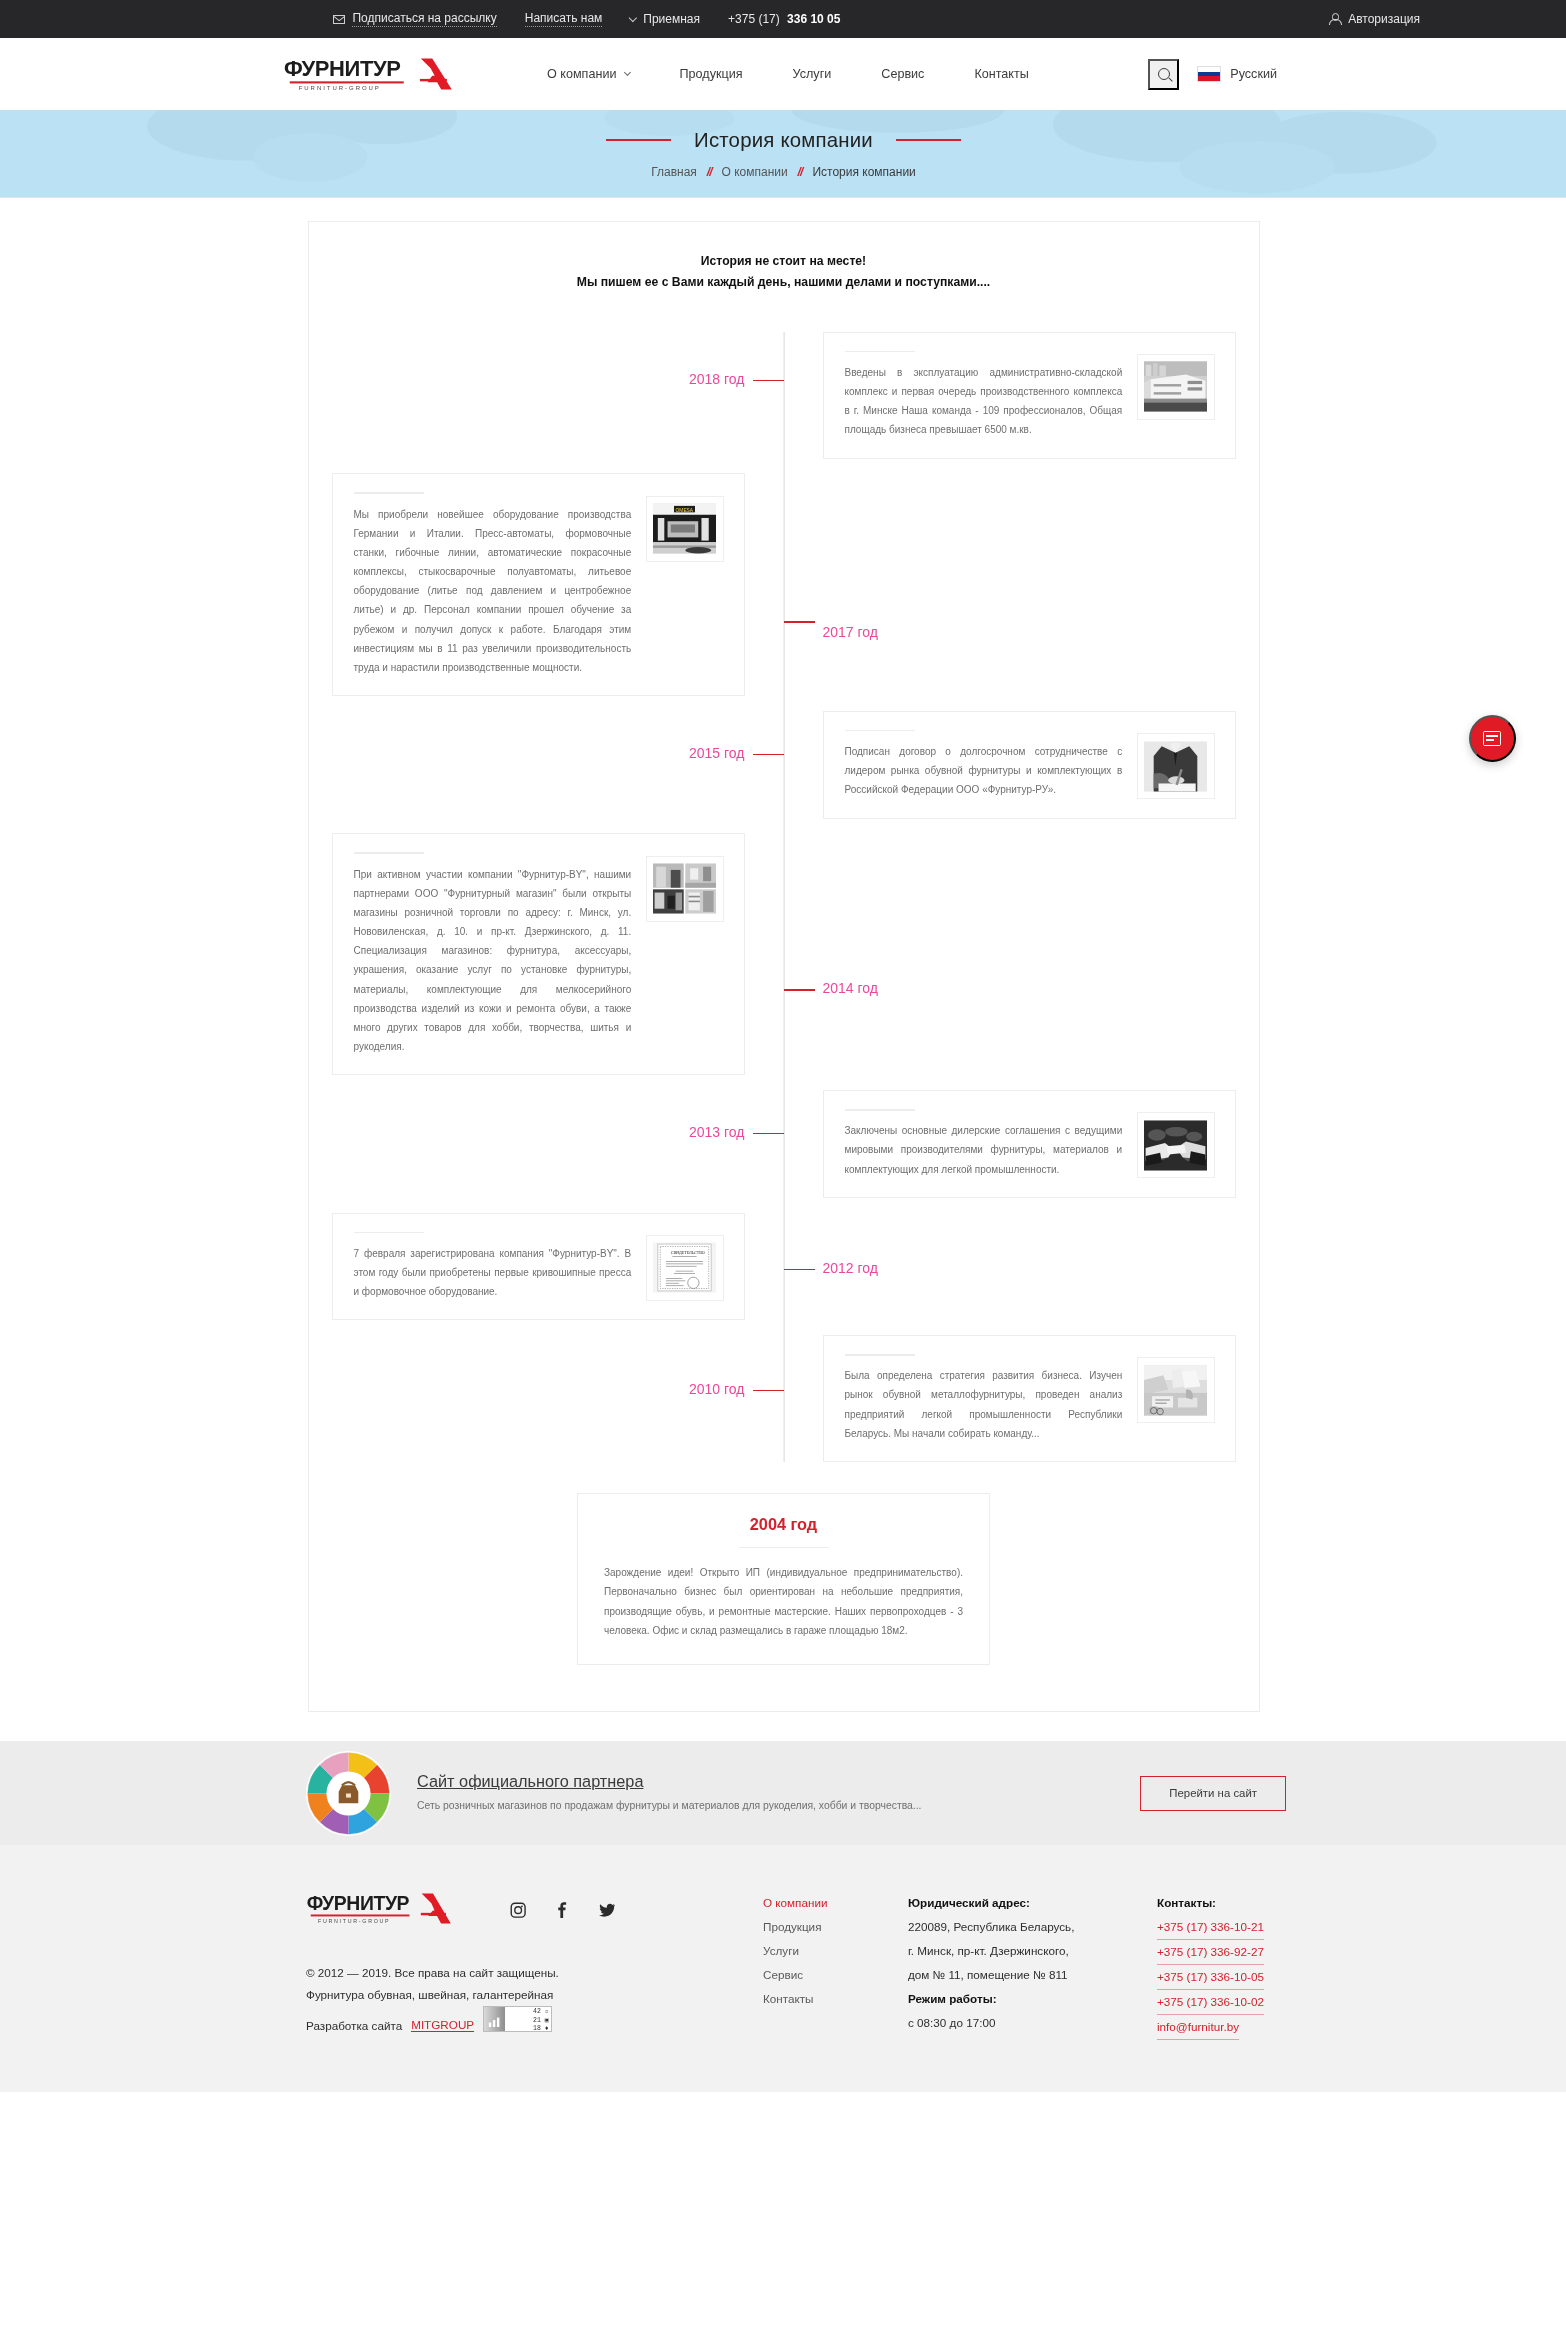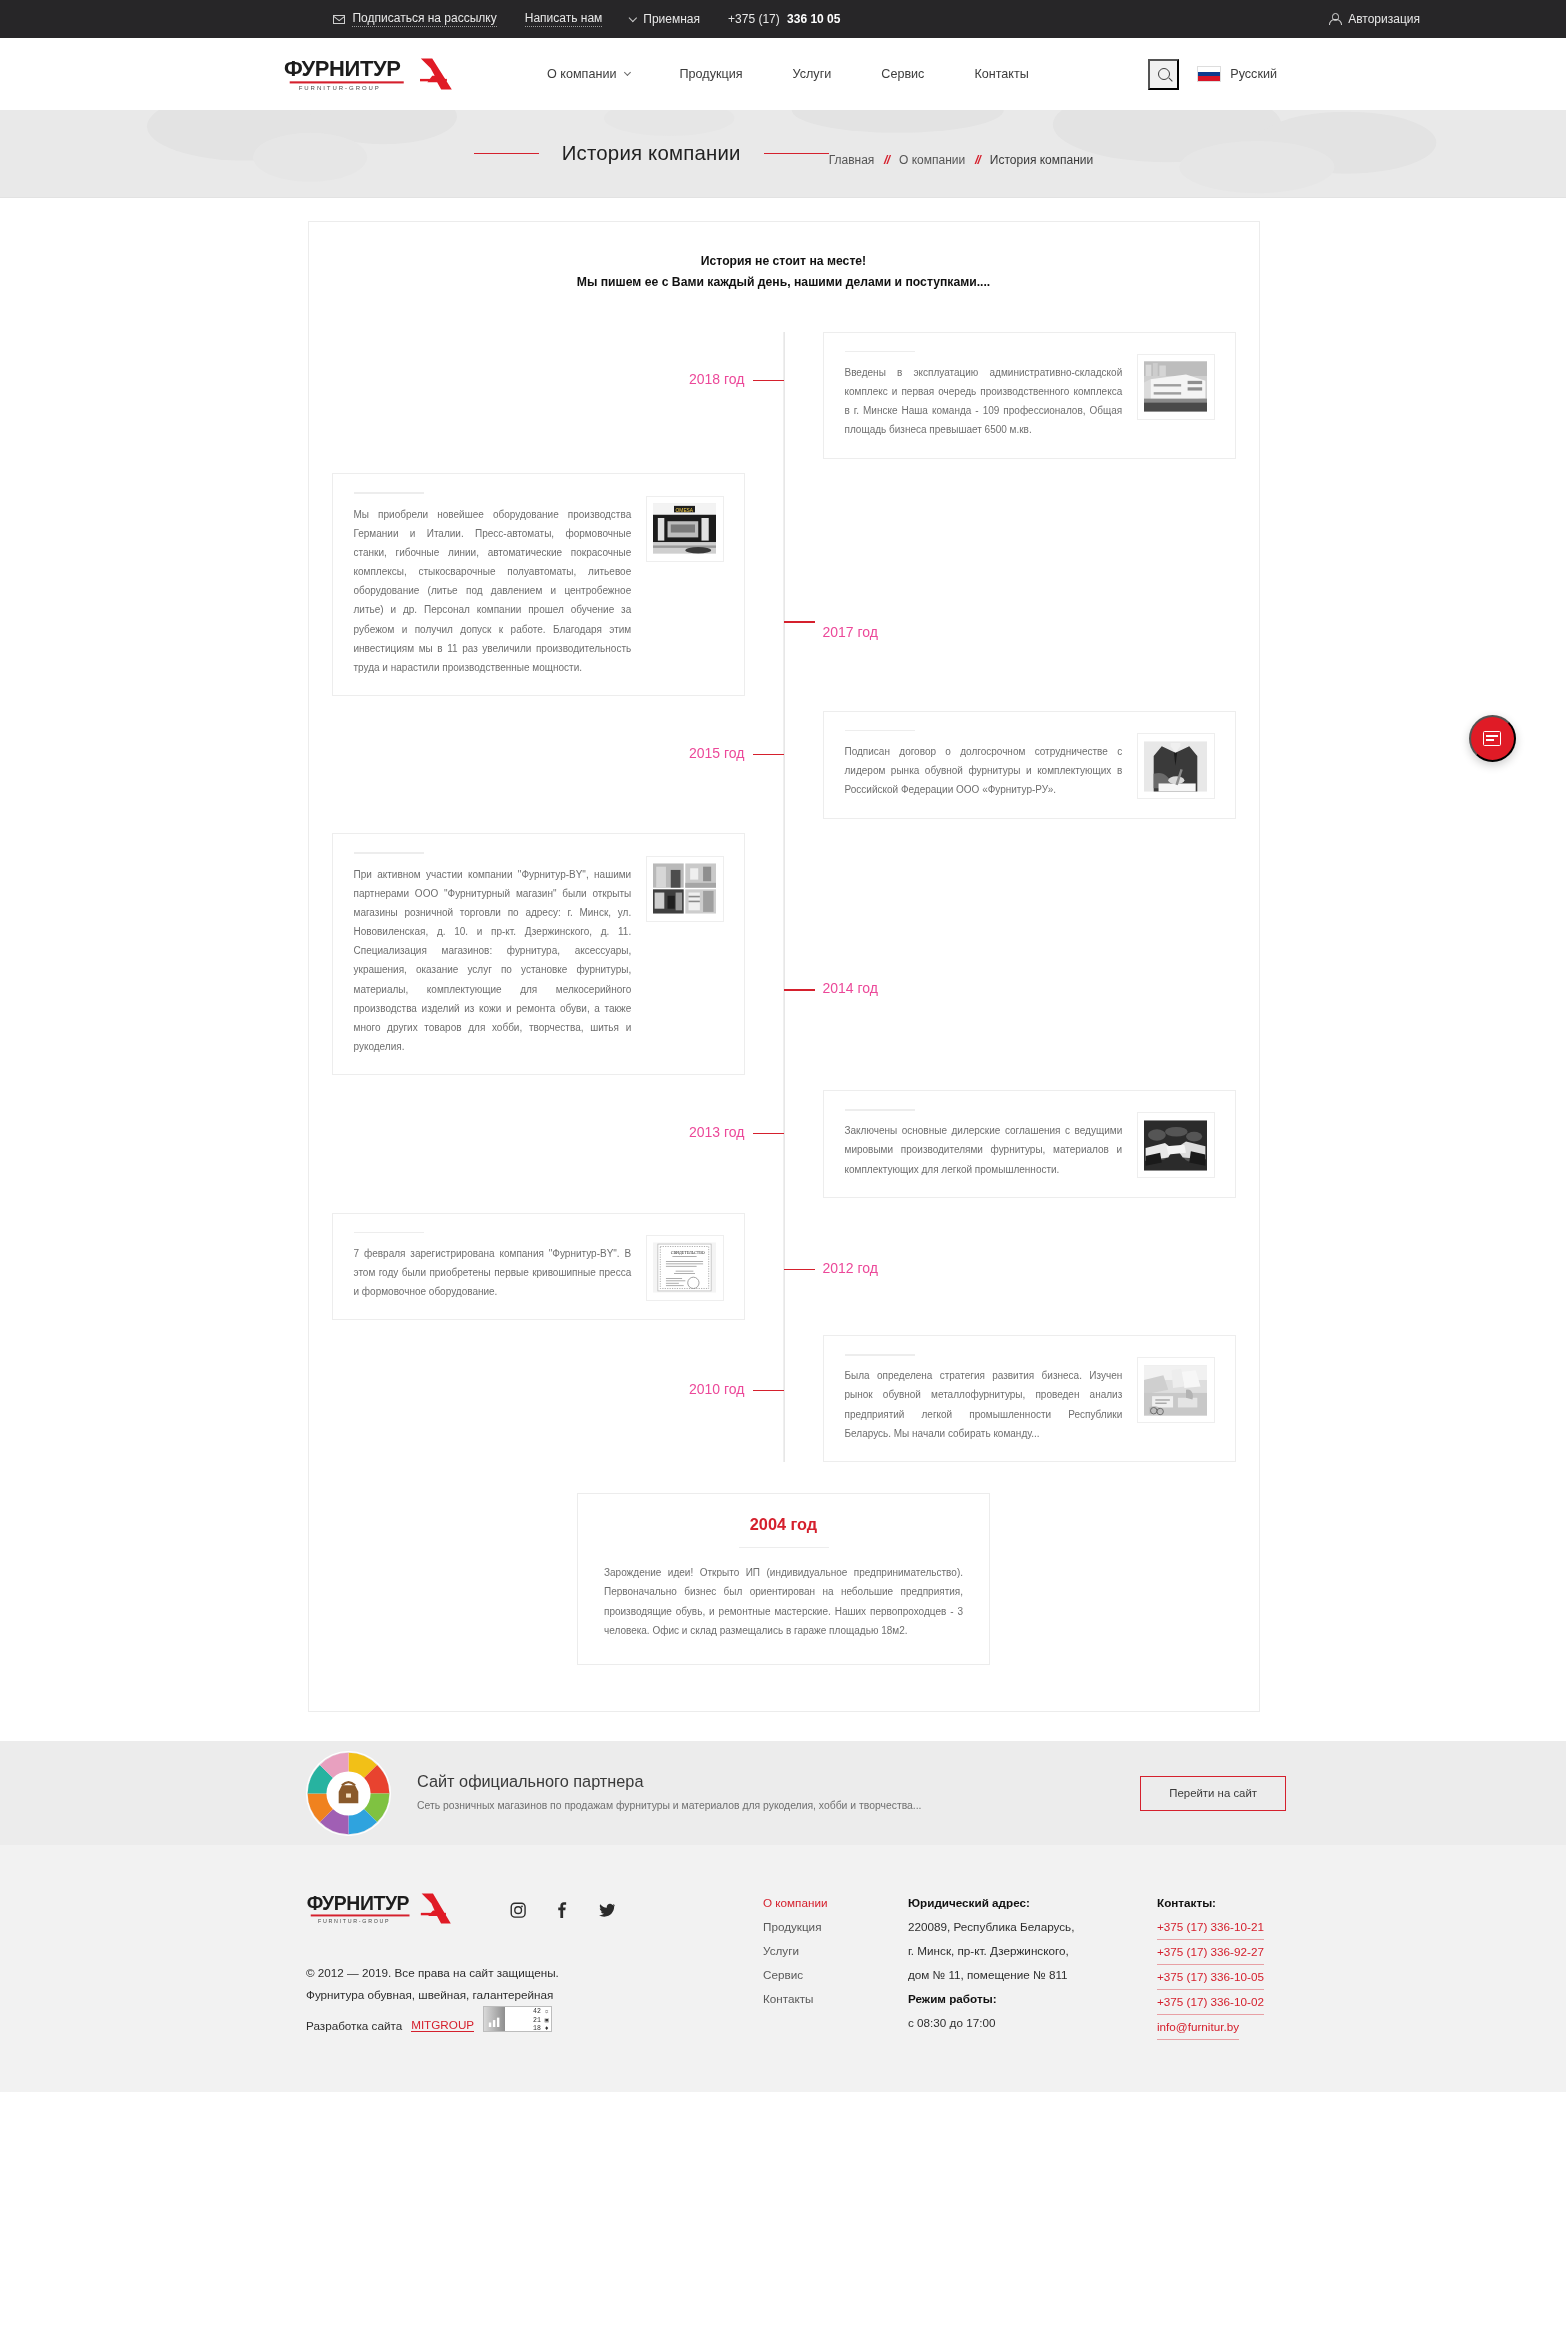--- a/index.html
+++ b/index.html
@@ -53,22 +53,22 @@
   .magnifier{width:12.2px;height:12.2px;border:1.3px solid #3d3d3d;border-radius:50%;position:relative;}
   .magnifier:after{content:"";position:absolute;width:4.9px;height:1.3px;background:#3d3d3d;bottom:-0.8px;right:-4.1px;transform:rotate(45deg);}
   .lang{display:flex;align-items:center;gap:9px;font-size:12.6px;color:#3c3c3c;}
   .flag{width:24px;height:16.3px;border:0.8px solid #ddd;overflow:hidden;display:flex;flex-direction:column;}
   .flag i{display:block;height:33.33%}
   .flag .w{background:#fff}.flag .b{background:#0b3b8f}.flag .r{background:#d81427}
 
   
   .hero{
     height:88px;position:relative;overflow:hidden;
-    background:#e5e5e5;
-    display:flex;flex-direction:row;align-items:center;justify-content:center;
+    background:#7dd3fc;
+    display:flex;flex-direction:column;align-items:center;justify-content:center;
     border-bottom:0.8px solid #e2e2e2;
   }
   .hero-bg{position:absolute;inset:0;opacity:.55;}
   .hero-title-row{display:flex;align-items:center;gap:23px;position:relative;z-index:2;}
   .hero-rule{width:65px;height:1.2px;background:#d5202d;}
   .hero-title{font-size:20.4px;color:#222;font-weight:400;letter-spacing:0.2px;}
   .crumbs{position:relative;z-index:2;margin-top:13px;font-size:12px;color:#555;display:flex;align-items:center;gap:9.8px;}
   .crumbs .sep{color:#d5202d;font-style:italic;font-weight:bold;letter-spacing:-0.8px}
   .crumbs .c-link{color:#555}
   .crumbs .c-cur{color:#3a3a3a}
@@ -128,21 +128,21 @@
   .fab-g:before{top:2.9px;width:11.4px}
   .fab-g:after{top:7px;width:7.3px}
 
   
   .partner{
     margin-top:29px;background:#ececec;height:104px;display:flex;align-items:center;
   }
   .partner-inner{width:1567px;display:flex;align-items:center;padding:0 281px 0 306px;}
   .pbadge{width:85px;height:85px;border-radius:50%;flex:none;position:relative;overflow:hidden;background:#fff;}
   .ptext{margin-left:26px}
-  .ptitle{font-size:16.3px;color:#3a3a3a;margin-bottom:7.3px;}
+  .ptitle{font-size:16.3px;color:#3a3a3a;margin-bottom:7.3px;text-decoration:underline;}
   .psub{font-size:10.4px;color:#707070;line-height:1.62;}
   .pbtn{
     margin-left:auto;border:0.8px solid #d5202d;color:#3a3a3a;background:transparent;
     font-size:11.4px;padding:10.6px 28px;font-family:inherit;cursor:pointer;white-space:nowrap;
   }
 
   
   .footer{background:#f2f2f2;padding:46px 0 52px;}
   .footer-inner{width:1567px;display:flex;padding:0 245px 0 306px;}
   .fcol-brand{width:457px;flex:none;}

